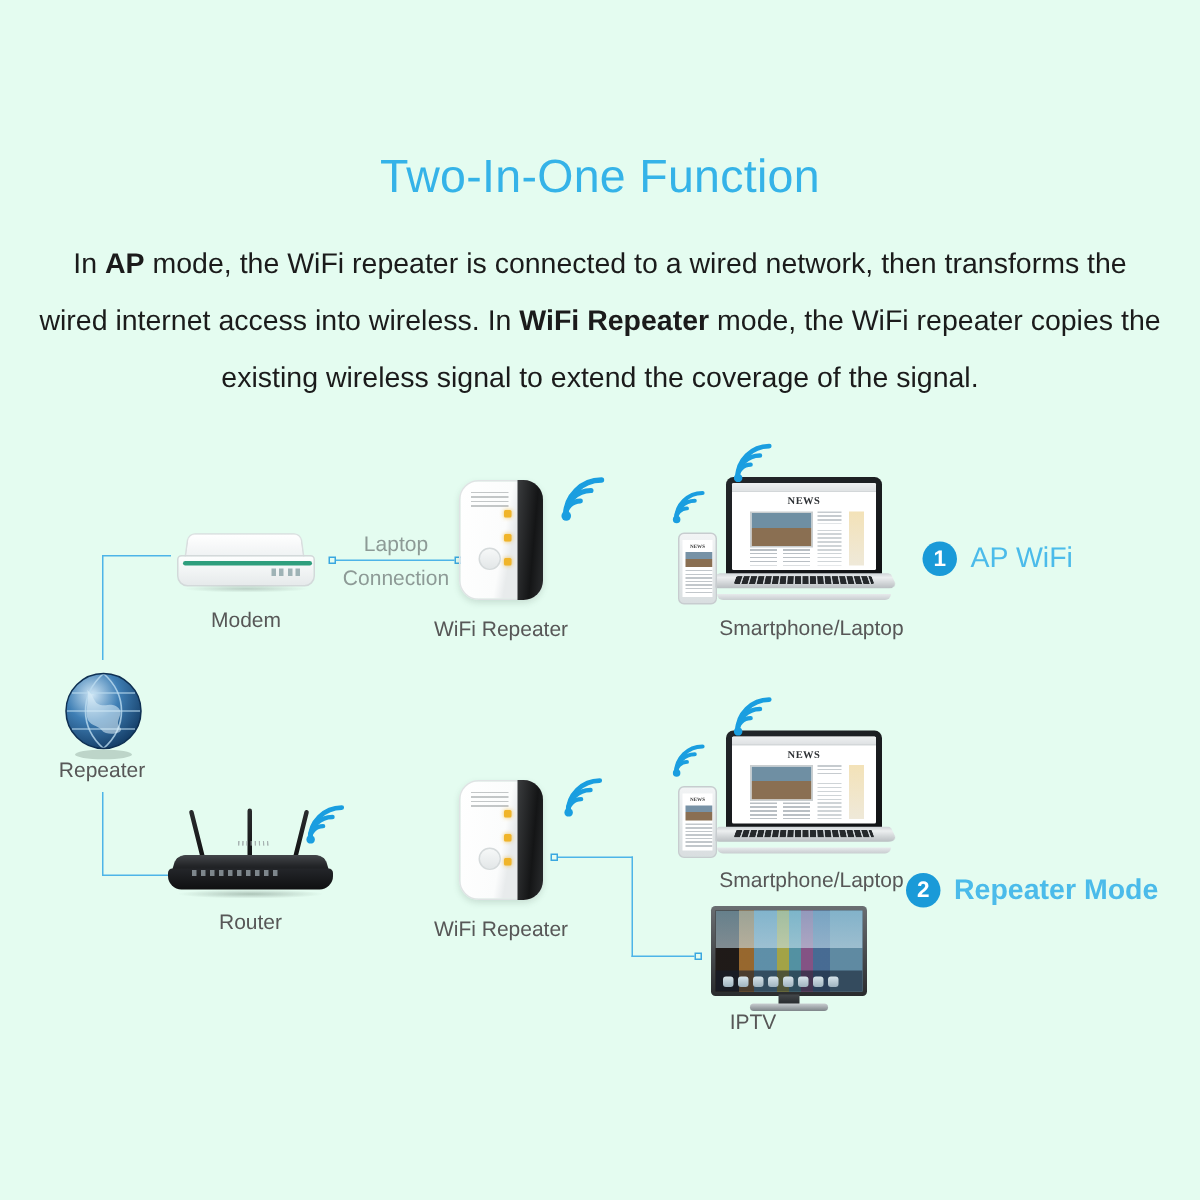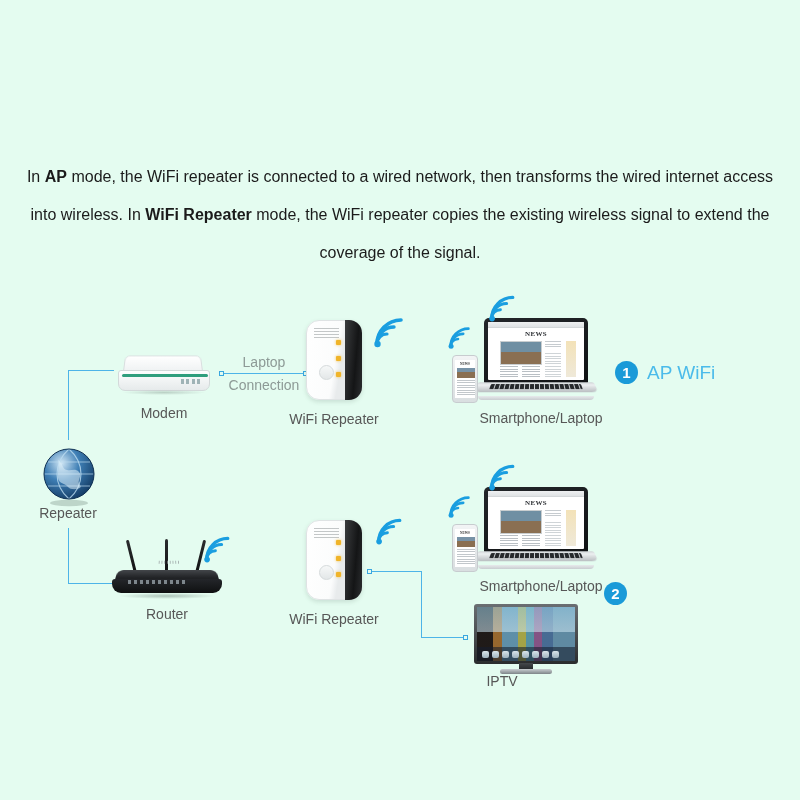--- a/index.html
+++ b/index.html
@@ -26,21 +26,21 @@
     font-size: 31px;
     color: #35b3e8;
     letter-spacing: 0.2px;
   }
   #intro {
     position: absolute;
     top: 158px;
     left: 24px;
     width: 752px;
     text-align: center;
-    font-size: 16px;
+    font-size: 19px;
     line-height: 38px;
     color: #1b1b1b;
   }
   #intro b { font-weight: bold; }
 
   
   .dev-label {
     position: absolute;
     text-align: center;
     color: #575757;
@@ -358,20 +358,21 @@
     width: 52px; height: 5px;
     background: linear-gradient(#c9ced1,#7d8488);
     border-radius: 3px;
   }
 </style>
 </head>
 <body>
 
 <div id="page">
 
+  <div id="title">Two-In-One Function</div>
 
   <div id="intro">
     <span>In </span><b>AP</b><span> mode, the WiFi repeater is connected to a wired network, then transforms the wired internet access into wireless. In </span><b>WiFi Repeater</b><span> mode, the WiFi repeater copies the existing wireless signal to extend the coverage of the signal.</span>
   </div>
 
   <div class="line-v" style="left:68px; top:370px; height:70px;"></div>
   <div class="line-h" style="left:68px; top:370px; width:46px;"></div>
 
   <div class="line-v" style="left:68px; top:528px; height:56px;"></div>
   <div class="line-h" style="left:68px; top:583px; width:46px;"></div>
@@ -617,15 +618,16 @@
         </div>
       </div>
     </div>
     <div class="neck"></div>
     <div class="stand"></div>
   </div>
   <div class="dev-label" style="left:452px; top:673px; width:100px;">IPTV</div>
 
   <div class="mode bold" style="left:604px; top:582px;">
     <div class="num">2</div>
+    <div class="mlabel">Repeater Mode</div>
   </div>
 
 </div>
 
 </body></html>

